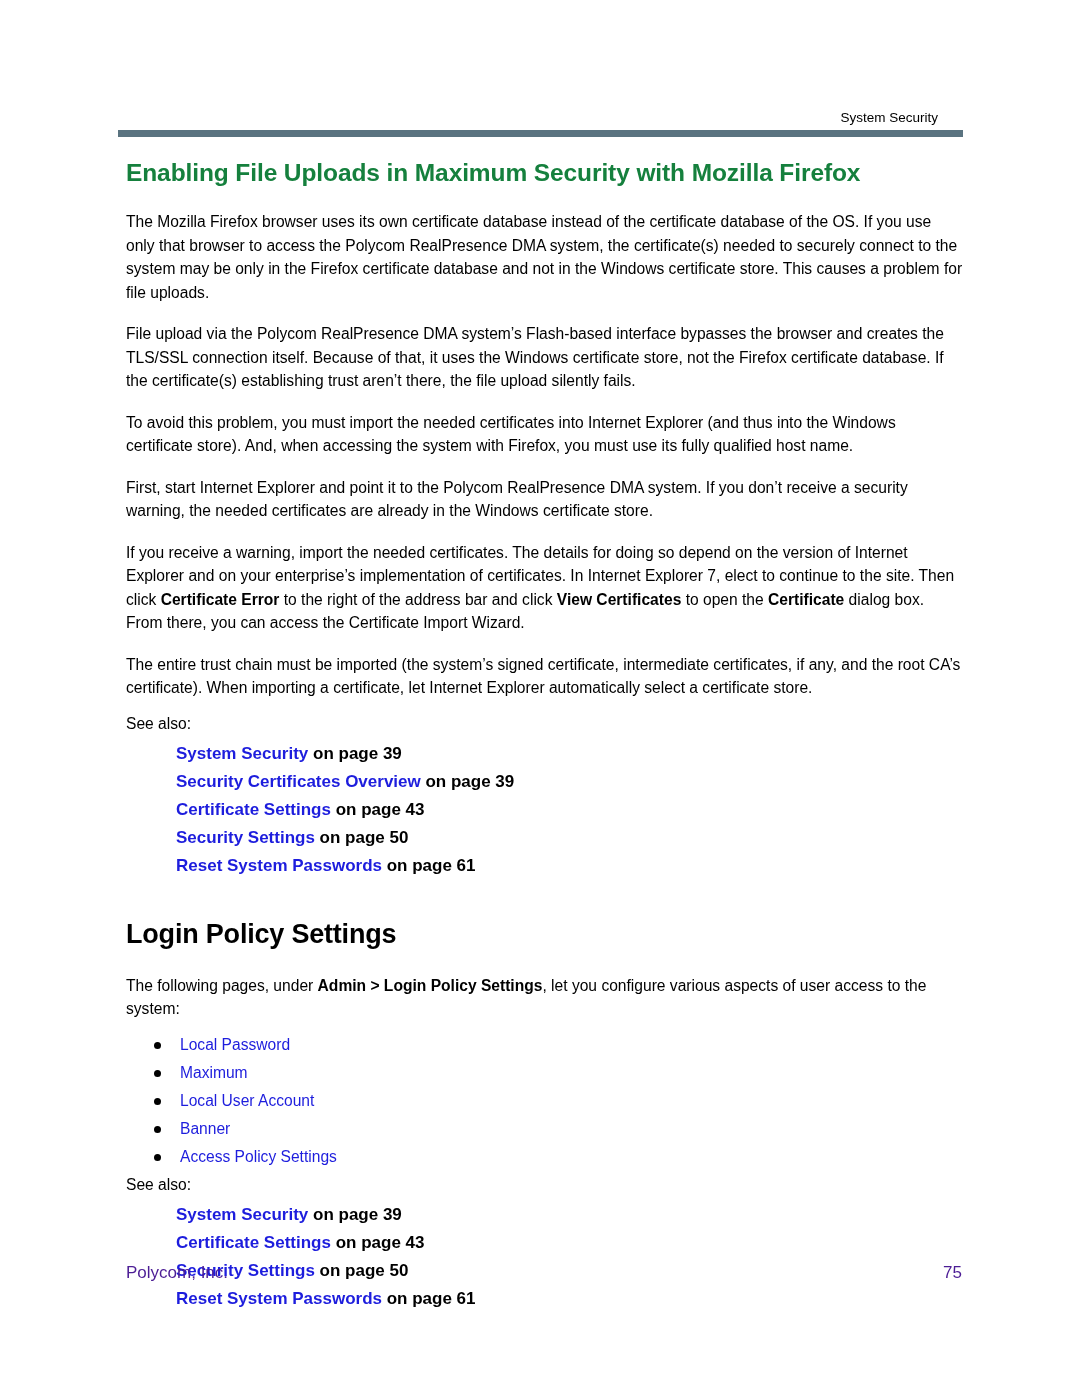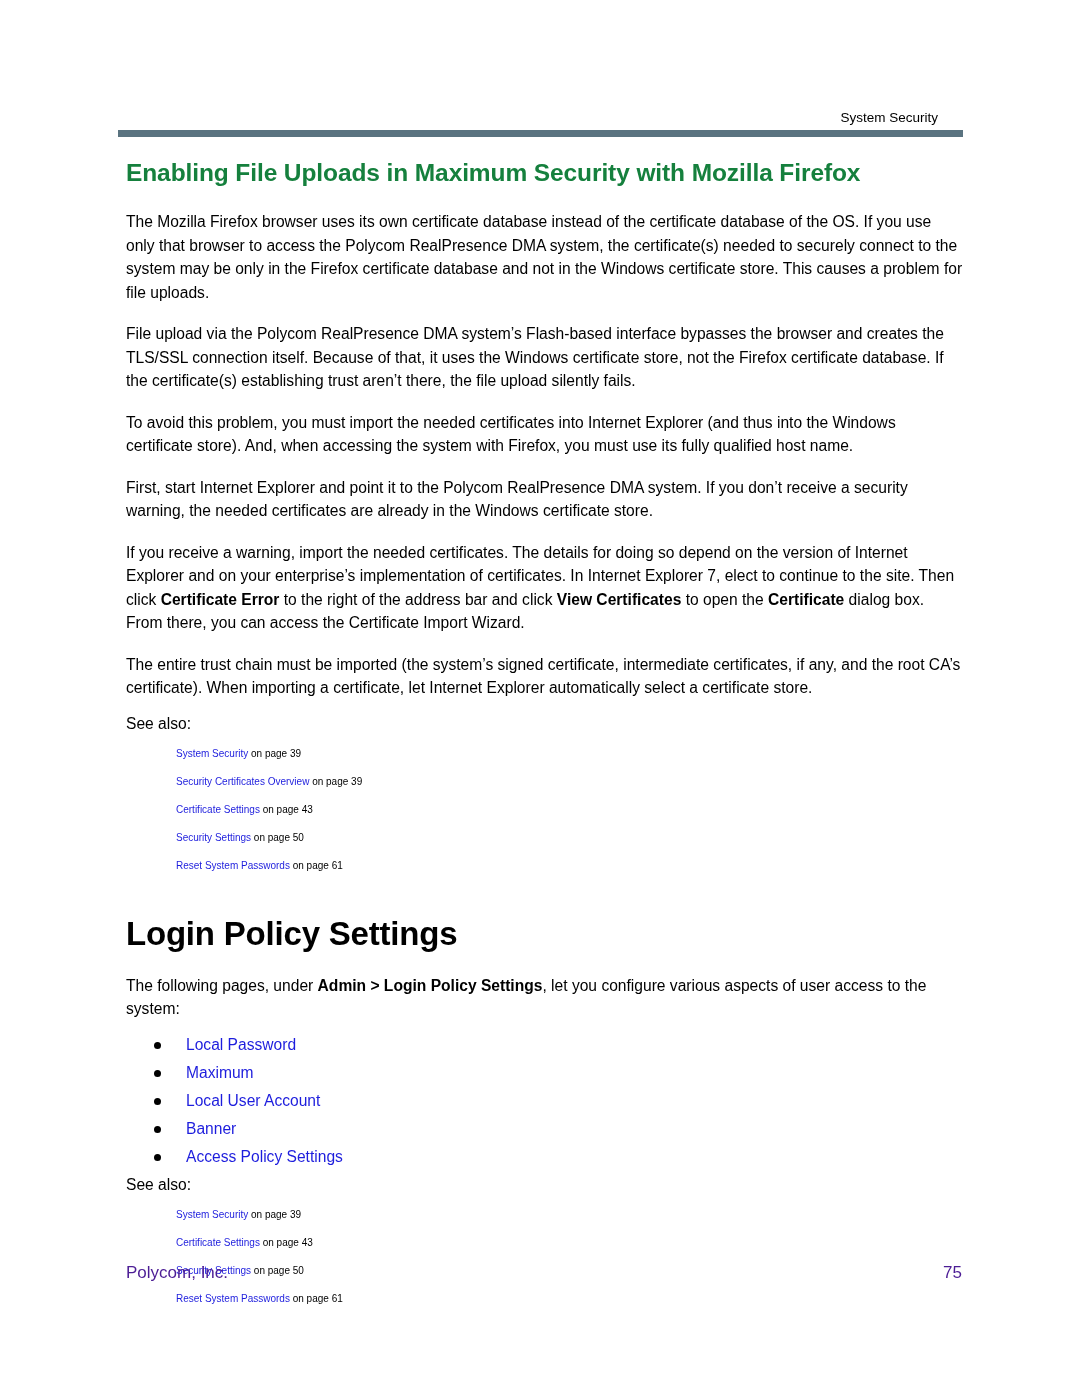--- a/index.html
+++ b/index.html
@@ -56,21 +56,21 @@
     font-size: 24.5px;
     line-height: 30px;
     font-weight: bold;
     letter-spacing: -0.1px;
     color: #15803d;
   }
 
   h1.chapter-title {
     margin: 0;
     padding: 0;
-    font-size: 33px;
+    font-size: 27px;
     line-height: 40px;
     font-weight: bold;
     letter-spacing: -0.2px;
     color: #000000;
   }
 
   p.body-text {
     margin: 0 0 18px 0;
     font-size: 15.6px;
     line-height: 23.5px;
@@ -90,23 +90,24 @@
     line-height: 28px;
     color: #000000;
   }
 
   ul.xref-list {
     list-style: none;
     margin: 0;
     padding: 0 0 0 50px;
   }
   ul.xref-list li {
-    font-size: 10px;
+    font-size: 17px;
     line-height: 28px;
     color: #000000;
+    font-weight: bold;
   }
   .xref-link {
     color: #1d1ddd;
     text-decoration: none;
   }
   .xref-suffix {
     color: #000000;
   }
 
   ul.bullet-list {
@@ -125,21 +126,20 @@
     position: absolute;
     left: 2px;
     top: 11px;
     width: 7px;
     height: 7px;
     border-radius: 50%;
     background: #000000;
   }
   ul.bullet-list li .xref-link {
     color: #1d1ddd;
-    margin-left: 6px;
   }
 
   .spacer-lg { height: 34px; }
   .spacer-md { height: 20px; }
   .spacer-sm { height: 10px; }
 
   
   .footer {
     position: absolute;
     left: 126px;

